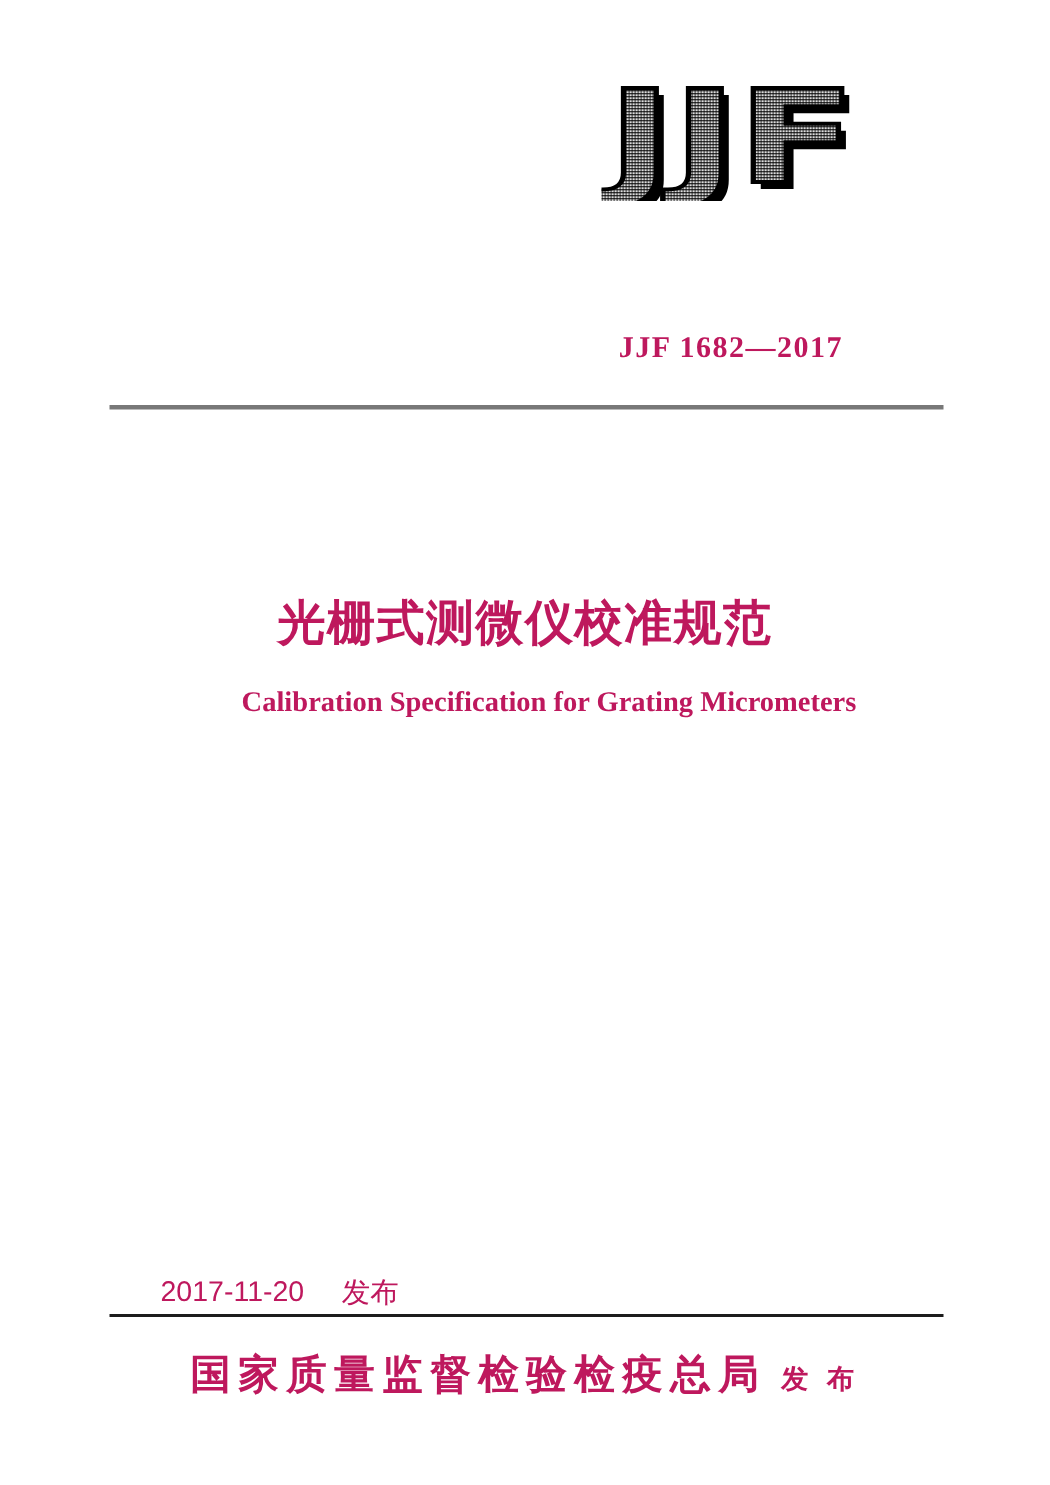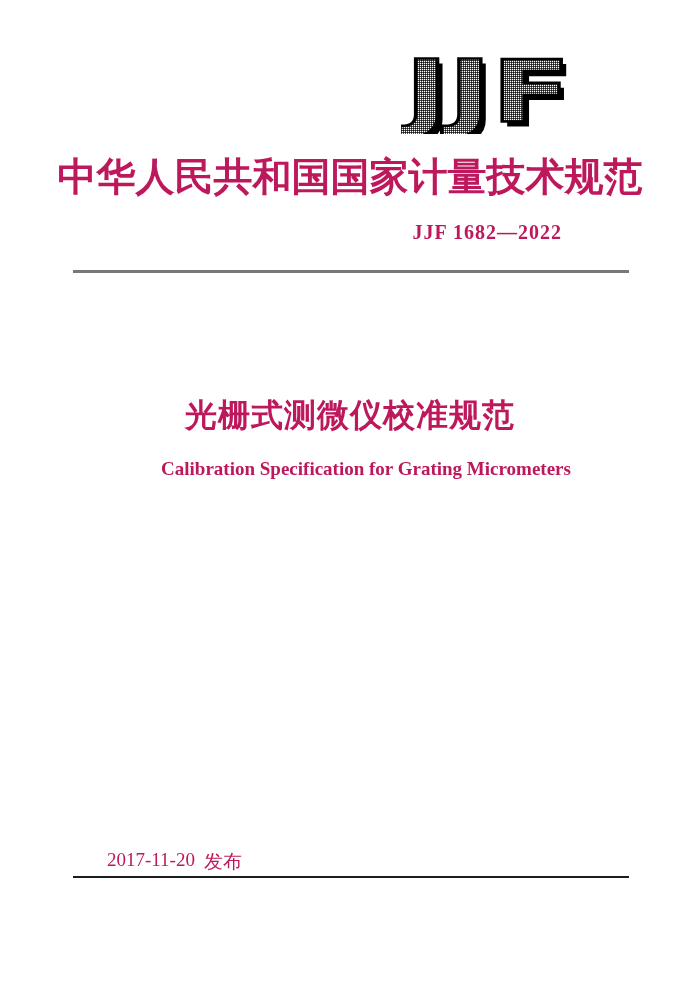--- a/index.html
+++ b/index.html
@@ -89,25 +89,25 @@
     font-weight: bold;
     white-space: nowrap;
     margin-left: 16px;
   }
 
   
   .date-row span { white-space: nowrap; }
   .date-issue, .date-implement {
     position: absolute;
     top: 849px;
-    font-family: Liberation Serif, serif;
+    font-family: Liberation Sans, sans-serif;
     font-size: 19px;
     display: inline-flex;
-    gap: 9px;
-    align-items: flex-start;
+    gap: 25px;
+    align-items: center;
   }
   .date-issue { left: 107px; }
   .date-implement { right: 97px; }
 
   .rule-bottom {
     position: absolute;
     top: 876px;
     left: 73px;
     width: 556px;
     height: 2px;
@@ -148,32 +148,35 @@
         <pattern id="hatch" width="4" height="4" patternUnits="userSpaceOnUse">
           <rect width="4" height="4" fill="#ffffff"></rect>
           <path d="M0 0.5 H4 M0 2.5 H4 M0.5 0 V4 M2.5 0 V4" stroke="#000000" stroke-width="0.7"></path>
         </pattern>
       </defs>
       <text class="logo-shadow" x="9" y="72" textLength="166" lengthAdjust="spacingAndGlyphs">JJF</text>
       <text class="logo-front" x="4" y="67" textLength="166" lengthAdjust="spacingAndGlyphs">JJF</text>
     </svg>
   </div>
 
-  <h1 class="national-title">中华人民共和国国家计量技术规范</h1>
 
-  <div class="spec-number">JJF 1682—2022</div>
+  <div class="spec-number">JJF 1682—2017</div>
 
   <div class="rule-top"></div>
 
   <h2 class="doc-title-zh">光栅式测微仪校准规范</h2>
 
   <h3 class="doc-title-en">Calibration Specification for Grating Micrometers</h3>
 
   <div class="date-issue date-row">
     <span>2017-11-20</span>
     <span>发布</span>
   </div>
 
 
   <div class="rule-bottom"></div>
 
+  <div class="authority-row">
+    <span class="authority-name">国家质量监督检验检疫总局</span>
+    <span class="publish-label">发 布</span>
+  </div>
 
 </div>
 
 </body></html>

